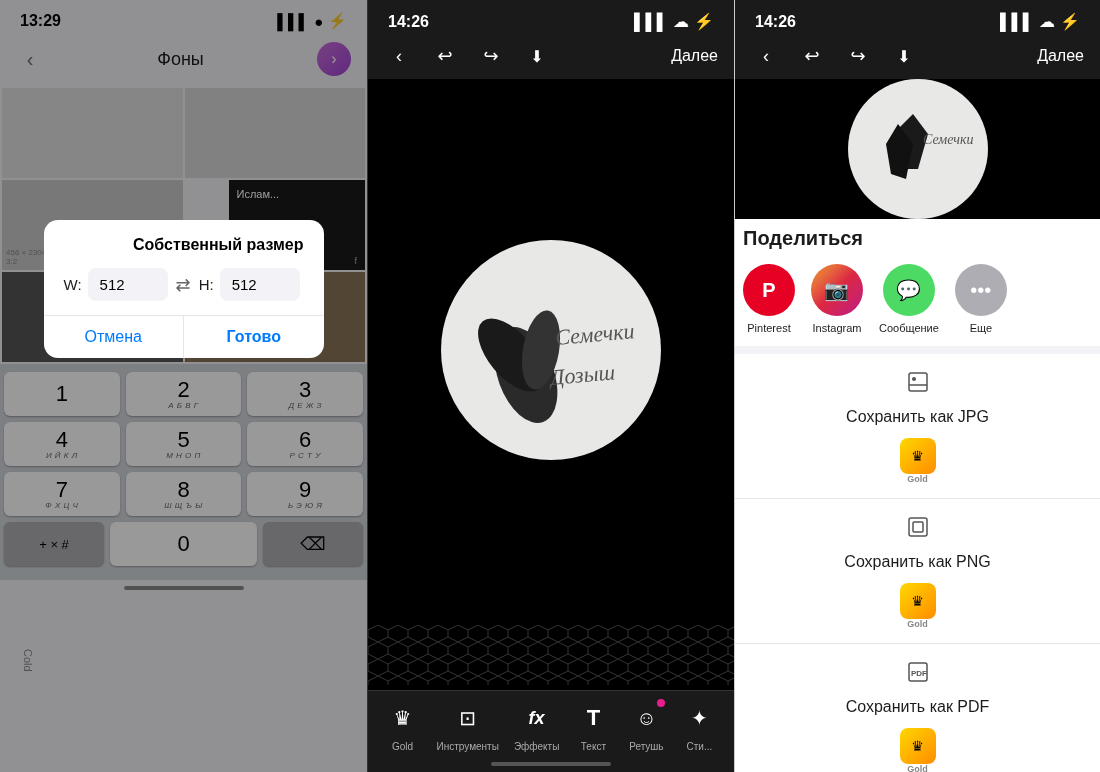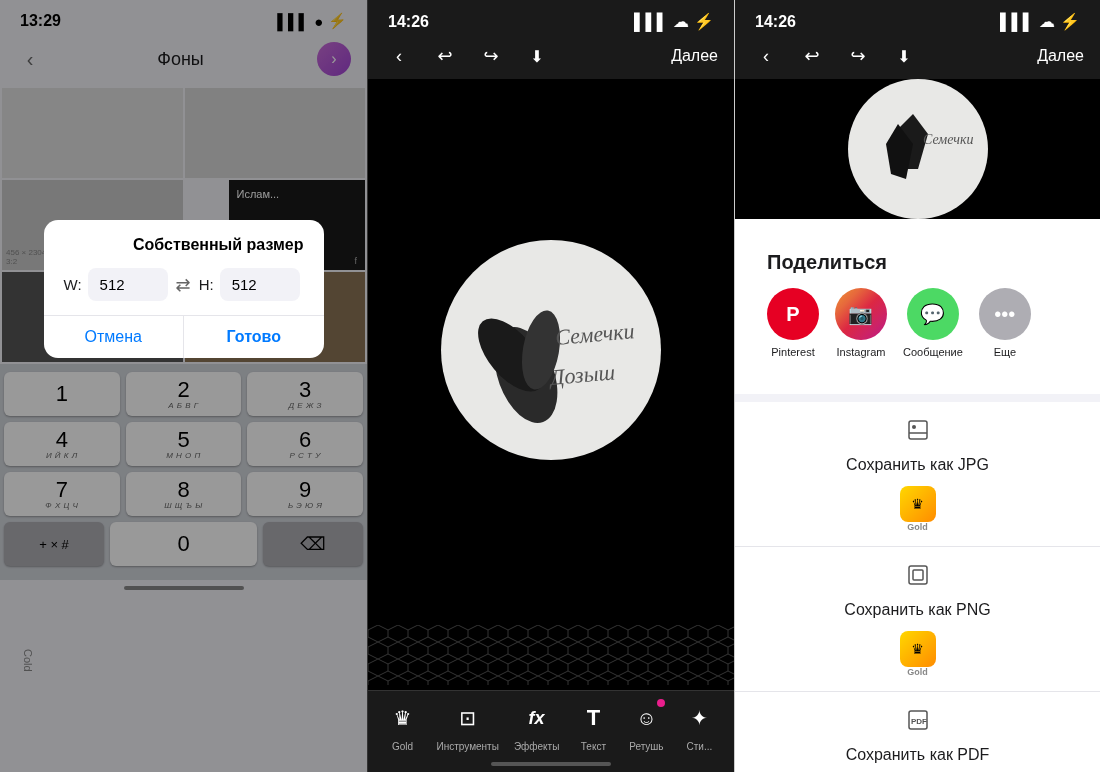--- a/index.html
+++ b/index.html
@@ -295,21 +295,21 @@
       position: relative;
     }
     .editor-logo-small {
       background: #e8e8e6;
       border-radius: 50%;
       width: 140px; height: 140px;
       display: flex; align-items: center; justify-content: center;
     }
     .share-section {
       background: #fff;
-      padding: 32px;
+      padding: 8px;
       margin: 0;
     }
     .share-title {
       font-size: 20px;
       font-weight: 700;
       color: #1c1c1e;
       margin-bottom: 14px;
     }
     .share-apps {
       display: flex;

